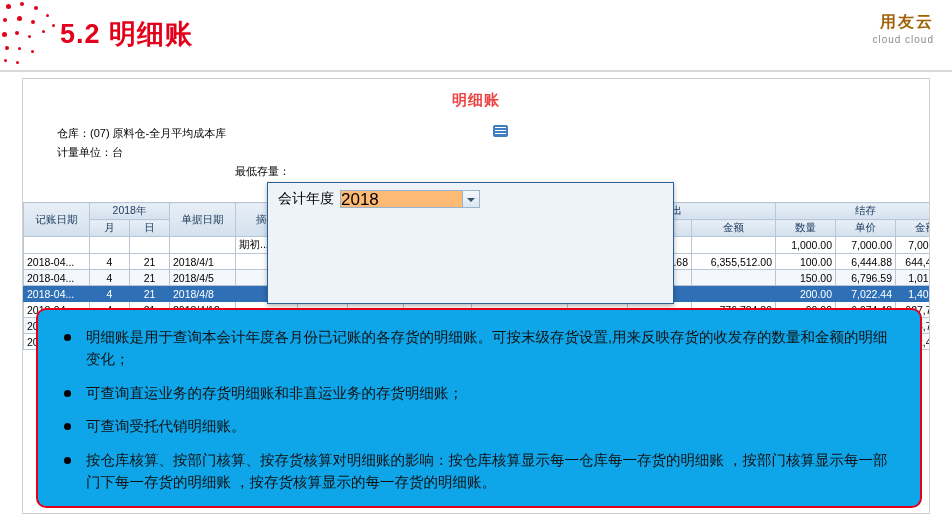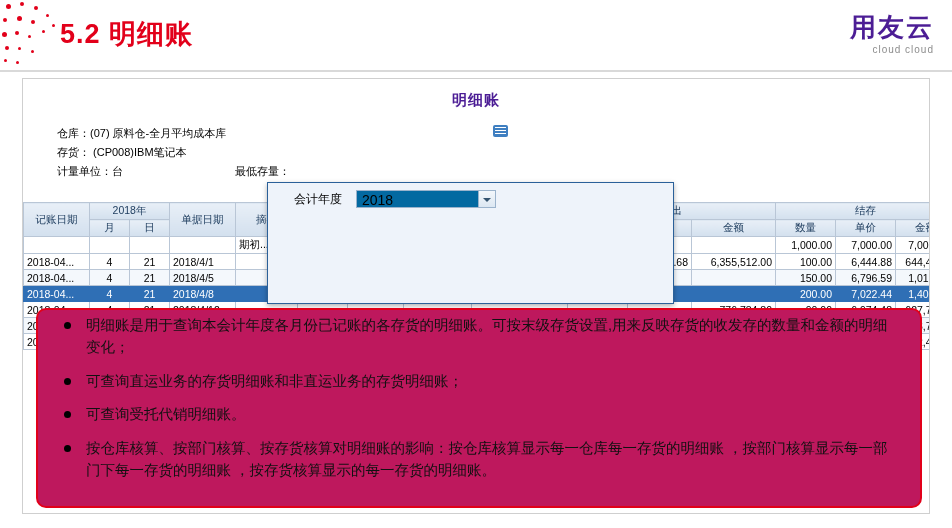--- a/index.html
+++ b/index.html
@@ -16,33 +16,33 @@
   
   .slide-title{
     position:absolute;left:60px;top:16px;
     font-size:27px;font-weight:bold;color:#e2001a;
     letter-spacing:1px;
     text-align:right;
   }
   .brand{
     position:absolute;right:18px;top:14px;text-align:right;
   }
-  .brand-cn{font-size:26px;font-weight:bold;color:#4c1d95;letter-spacing:2px;line-height:1;}
+  .brand-cn{font-size:16px;font-weight:bold;color:#a16207;letter-spacing:2px;line-height:1;}
   .brand-en{font-size:10px;color:#8d8d8d;letter-spacing:1px;margin-top:4px;}
   .header-rule{
     position:absolute;left:0;top:70px;width:952px;height:2px;background:#d9d9d9;
   }
   
   .panel{
     position:absolute;left:22px;top:78px;width:908px;height:436px;
     background:#fff;border:1px solid #cfcfcf;box-sizing:border-box;
     overflow:hidden;
   }
   .doc-title{
-    text-align:center;font-size:15px;font-weight:bold;color:#4c1d95;
+    text-align:center;font-size:15px;font-weight:bold;color:#ef4444;
     margin-top:12px;letter-spacing:1px;
   }
   .meta{
     position:relative;margin:14px 0 0 0;height:78px;font-size:11px;color:#000;
   }
   .meta .col-a{position:absolute;left:34px;top:0;line-height:19px;}
   .meta .col-b{position:absolute;left:212px;top:38px;line-height:19px;}
   .meta .col-c{position:absolute;left:505px;top:0;line-height:19px;}
   .meta-icon{
     position:absolute;left:470px;top:1px;width:15px;height:12px;
@@ -79,38 +79,38 @@
   .dialog-bar{
     height:18px;background:linear-gradient(to bottom,#5b97d2,#2f6fb5);
     color:#fff;font-size:11px;line-height:18px;padding-left:6px;position:relative;
   }
   .dialog-close{
     position:absolute;right:5px;top:1px;color:#fff;font-size:12px;line-height:16px;
     cursor:pointer;
   }
   .dialog-body{padding:7px 10px;}
   .field-row{display:flex;align-items:center;}
-  .field-label{width:62px;font-size:12px;color:#000;margin-left:16px;}
+  .field-label{width:62px;font-size:14px;color:#000;}
   .select{
-    width:140px;height:18px;border:1px solid #9bb3cc;background:#0369a1;
-    font-size:14px;line-height:18px;padding-left:5px;position:relative;box-sizing:border-box;
+    width:140px;height:18px;border:1px solid #9bb3cc;background:#fdba74;
+    font-size:17px;line-height:18px;position:relative;box-sizing:border-box;
   }
   .select .arrow{
     position:absolute;right:0;top:0;width:16px;height:16px;
     background:linear-gradient(to bottom,#f3f7fb,#dce7f2);border-left:1px solid #9bb3cc;
   }
   .select .arrow:after{
     content:"";position:absolute;left:4px;top:7px;border-left:4px solid transparent;
     border-right:4px solid transparent;border-top:4px solid #33536f;
   }
   
   .callout{
     position:absolute;left:36px;top:308px;width:886px;height:200px;
-    border:2px solid #e2001a;border-radius:10px;background:#be185d;
-    box-sizing:border-box;padding:4px 22px 10px 18px;
+    border:2px solid #e2001a;border-radius:10px;background:#0ea5e9;
+    box-sizing:border-box;padding:16px 22px 10px 18px;
   }
   .callout ul{margin:0;padding:0;list-style:none;}
   .callout li{
     position:relative;padding-left:30px;margin-bottom:11px;
     font-size:14.5px;line-height:1.55;color:#111;
   }
   .callout li:before{
     content:"";position:absolute;left:8px;top:8px;width:7px;height:7px;
     background:#000;border-radius:50%;
   }
@@ -146,21 +146,20 @@
 </div>
 <div class="header-rule"></div>
 
 <div class="panel">
 
   <div class="doc-title">明细账</div>
 
   <div class="meta">
     <div class="col-a">
       <div>仓库：(07) 原料仓-全月平均成本库</div>
-      <div>存货： (CP008)IBM笔记本</div>
       <div>计量单位：台</div>
     </div>
     <div class="col-b">最低存量：</div>
     <div class="meta-icon"></div>
   </div>
 
   <table class="grid">
     <colgroup>
       <col style="width:66px">
         <col style="width:40px">

